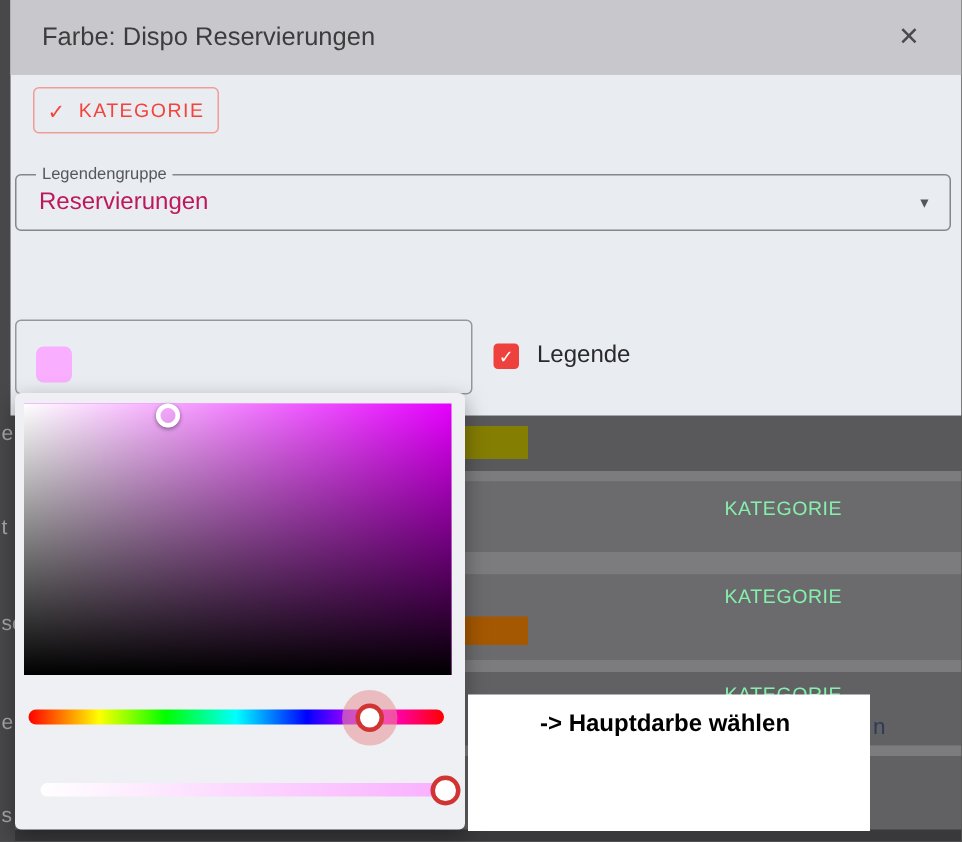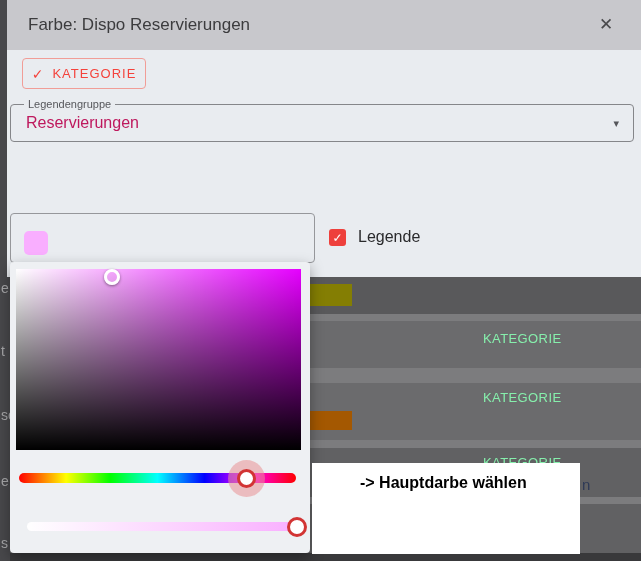--- a/index.html
+++ b/index.html
@@ -64,21 +64,21 @@
     color:#f4433c; font-size:13px; letter-spacing:1px; cursor:pointer;
     display:flex; align-items:center; justify-content:center; gap:8px;
     font-family:"Liberation Sans", sans-serif;
   }
   .save-check { font-size:14px; }
 
   .field {
     position:absolute; left:3px; width:624px;
     border:1px solid #85868a; border-radius:4px;
   }
-  .field-1 { top:104px; height:38px; }
+  .field-1 { top:116px; height:38px; }
   .field-2 { top:158px; height:42px; }
   .field-label {
     position:absolute; top:-7px; left:13px; padding:0 4px;
     background:#e9ecf0; font-size:11px; color:#56575b; line-height:13px;
   }
   .field-value {
     position:absolute; left:15px; top:0; right:36px;
     font-size:16px; color:#be185d; display:flex; align-items:center; height:100%;
   }
   .dd-arrow {

